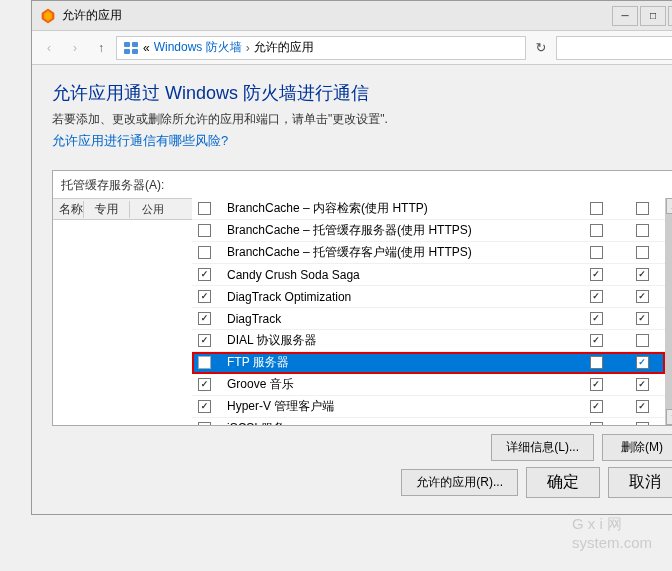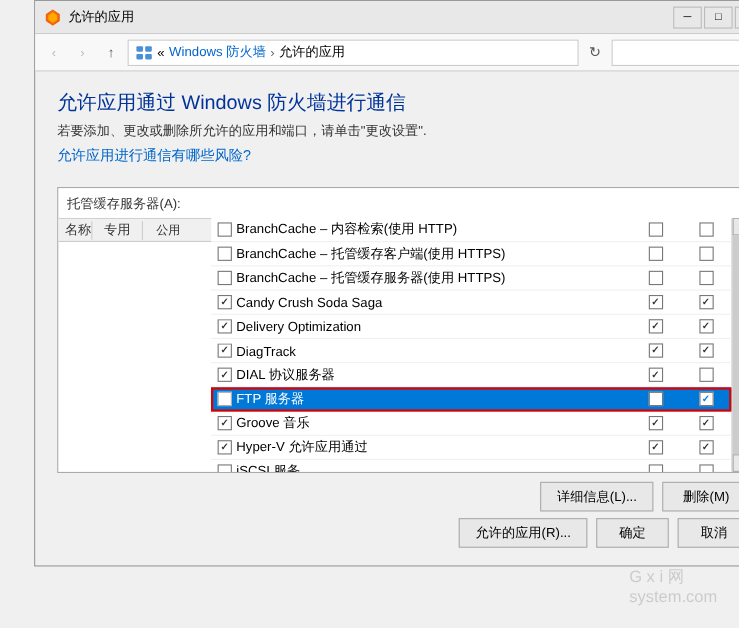--- a/index.html
+++ b/index.html
@@ -263,21 +263,21 @@
       background: #0078d7;
       color: white;
     }
 
     .row-name {
       flex: 1;
       padding-left: 6px;
       font-size: 12px;
       display: flex;
       align-items: center;
-      gap: 4px;
+      gap: 16px;
       white-space: nowrap;
       overflow: hidden;
     }
 
     .row-check {
       width: 46px;
       display: flex;
       align-items: center;
       justify-content: center;
     }
@@ -321,21 +321,21 @@
       font-size: 12px;
       cursor: pointer;
       min-width: 80px;
       text-align: center;
     }
 
     .confirm-btn {
       background: #e8e8e8;
       border: 1px solid #aaa;
       padding: 4px 20px;
-      font-size: 12px;
+      font-size: 16px;
       cursor: pointer;
     }
 
     .scrollbar-placeholder {
       width: 16px;
       background: #f0f0f0;
       border-left: 1px solid #ccc;
       display: flex;
       flex-direction: column;
     }
@@ -436,43 +436,43 @@
                 <div class="row-check">
                   <div style="width: 13px; height: 13px; border: 1px solid rgb(119, 119, 119); background: white; display: flex; align-items: center; justify-content: center; cursor: pointer;"></div>
                 </div>
                 <div class="row-check">
                   <div style="width: 13px; height: 13px; border: 1px solid rgb(119, 119, 119); background: white; display: flex; align-items: center; justify-content: center; cursor: pointer;"></div>
                 </div>
               </div>
               <div class="list-row">
                 <div class="row-name">
                   <div style="width: 13px; height: 13px; border: 1px solid rgb(119, 119, 119); background: white; display: flex; align-items: center; justify-content: center; flex-shrink: 0; cursor: pointer;"></div>
+                  <span>BranchCache – 托管缓存服务器(使用 HTTPS)</span>
+                </div>
+                <div class="row-check">
+                  <div style="width: 13px; height: 13px; border: 1px solid rgb(119, 119, 119); background: white; display: flex; align-items: center; justify-content: center; cursor: pointer;"></div>
+                </div>
+                <div class="row-check">
+                  <div style="width: 13px; height: 13px; border: 1px solid rgb(119, 119, 119); background: white; display: flex; align-items: center; justify-content: center; cursor: pointer;"></div>
+                </div>
+              </div>
+              <div class="list-row">
+                <div class="row-name">
+                  <div style="width: 13px; height: 13px; border: 1px solid rgb(119, 119, 119); background: white; display: flex; align-items: center; justify-content: center; flex-shrink: 0; cursor: pointer;"></div>
                   <span>BranchCache – 托管缓存客户端(使用 HTTPS)</span>
                 </div>
                 <div class="row-check">
                   <div style="width: 13px; height: 13px; border: 1px solid rgb(119, 119, 119); background: white; display: flex; align-items: center; justify-content: center; cursor: pointer;"></div>
                 </div>
                 <div class="row-check">
                   <div style="width: 13px; height: 13px; border: 1px solid rgb(119, 119, 119); background: white; display: flex; align-items: center; justify-content: center; cursor: pointer;"></div>
                 </div>
               </div>
               <div class="list-row">
                 <div class="row-name">
-                  <div style="width: 13px; height: 13px; border: 1px solid rgb(119, 119, 119); background: white; display: flex; align-items: center; justify-content: center; flex-shrink: 0; cursor: pointer;"></div>
-                  <span>BranchCache – 托管缓存服务器(使用 HTTPS)</span>
-                </div>
-                <div class="row-check">
-                  <div style="width: 13px; height: 13px; border: 1px solid rgb(119, 119, 119); background: white; display: flex; align-items: center; justify-content: center; cursor: pointer;"></div>
-                </div>
-                <div class="row-check">
-                  <div style="width: 13px; height: 13px; border: 1px solid rgb(119, 119, 119); background: white; display: flex; align-items: center; justify-content: center; cursor: pointer;"></div>
-                </div>
-              </div>
-              <div class="list-row">
-                <div class="row-name">
                   <div style="width: 13px; height: 13px; border: 1px solid rgb(119, 119, 119); background: white; display: flex; align-items: center; justify-content: center; flex-shrink: 0; cursor: pointer;">
                     <span style="color:#333;font-size:9px;font-weight:bold;line-height:1;">✓</span>
                   </div>
                   <span>Candy Crush Soda Saga</span>
                 </div>
                 <div class="row-check">
                   <div style="width: 13px; height: 13px; border: 1px solid rgb(119, 119, 119); background: white; display: flex; align-items: center; justify-content: center; cursor: pointer;">
                     <span style="color:#333;font-size:9px;font-weight:bold;line-height:1;">✓</span>
                   </div>
                 </div>
@@ -480,21 +480,21 @@
                   <div style="width: 13px; height: 13px; border: 1px solid rgb(119, 119, 119); background: white; display: flex; align-items: center; justify-content: center; cursor: pointer;">
                     <span style="color:#333;font-size:9px;font-weight:bold;line-height:1;">✓</span>
                   </div>
                 </div>
               </div>
               <div class="list-row">
                 <div class="row-name">
                   <div style="width: 13px; height: 13px; border: 1px solid rgb(119, 119, 119); background: white; display: flex; align-items: center; justify-content: center; flex-shrink: 0; cursor: pointer;">
                     <span style="color:#333;font-size:9px;font-weight:bold;line-height:1;">✓</span>
                   </div>
-                  <span>Delivery Optimization</span>
+                  <span>DiagTrack Optimization</span>
                 </div>
                 <div class="row-check">
                   <div style="width: 13px; height: 13px; border: 1px solid rgb(119, 119, 119); background: white; display: flex; align-items: center; justify-content: center; cursor: pointer;">
                     <span style="color:#333;font-size:9px;font-weight:bold;line-height:1;">✓</span>
                   </div>
                 </div>
                 <div class="row-check">
                   <div style="width: 13px; height: 13px; border: 1px solid rgb(119, 119, 119); background: white; display: flex; align-items: center; justify-content: center; cursor: pointer;">
                     <span style="color:#333;font-size:9px;font-weight:bold;line-height:1;">✓</span>
                   </div>
@@ -564,21 +564,21 @@
                   <div style="width: 13px; height: 13px; border: 1px solid rgb(119, 119, 119); background: white; display: flex; align-items: center; justify-content: center; cursor: pointer;">
                     <span style="color:#333;font-size:9px;font-weight:bold;line-height:1;">✓</span>
                   </div>
                 </div>
               </div>
               <div class="list-row">
                 <div class="row-name">
                   <div style="width: 13px; height: 13px; border: 1px solid rgb(119, 119, 119); background: white; display: flex; align-items: center; justify-content: center; flex-shrink: 0; cursor: pointer;">
                     <span style="color:#333;font-size:9px;font-weight:bold;line-height:1;">✓</span>
                   </div>
-                  <span>Hyper-V 允许应用通过</span>
+                  <span>Hyper-V 管理客户端</span>
                 </div>
                 <div class="row-check">
                   <div style="width: 13px; height: 13px; border: 1px solid rgb(119, 119, 119); background: white; display: flex; align-items: center; justify-content: center; cursor: pointer;">
                     <span style="color:#333;font-size:9px;font-weight:bold;line-height:1;">✓</span>
                   </div>
                 </div>
                 <div class="row-check">
                   <div style="width: 13px; height: 13px; border: 1px solid rgb(119, 119, 119); background: white; display: flex; align-items: center; justify-content: center; cursor: pointer;">
                     <span style="color:#333;font-size:9px;font-weight:bold;line-height:1;">✓</span>
                   </div>

